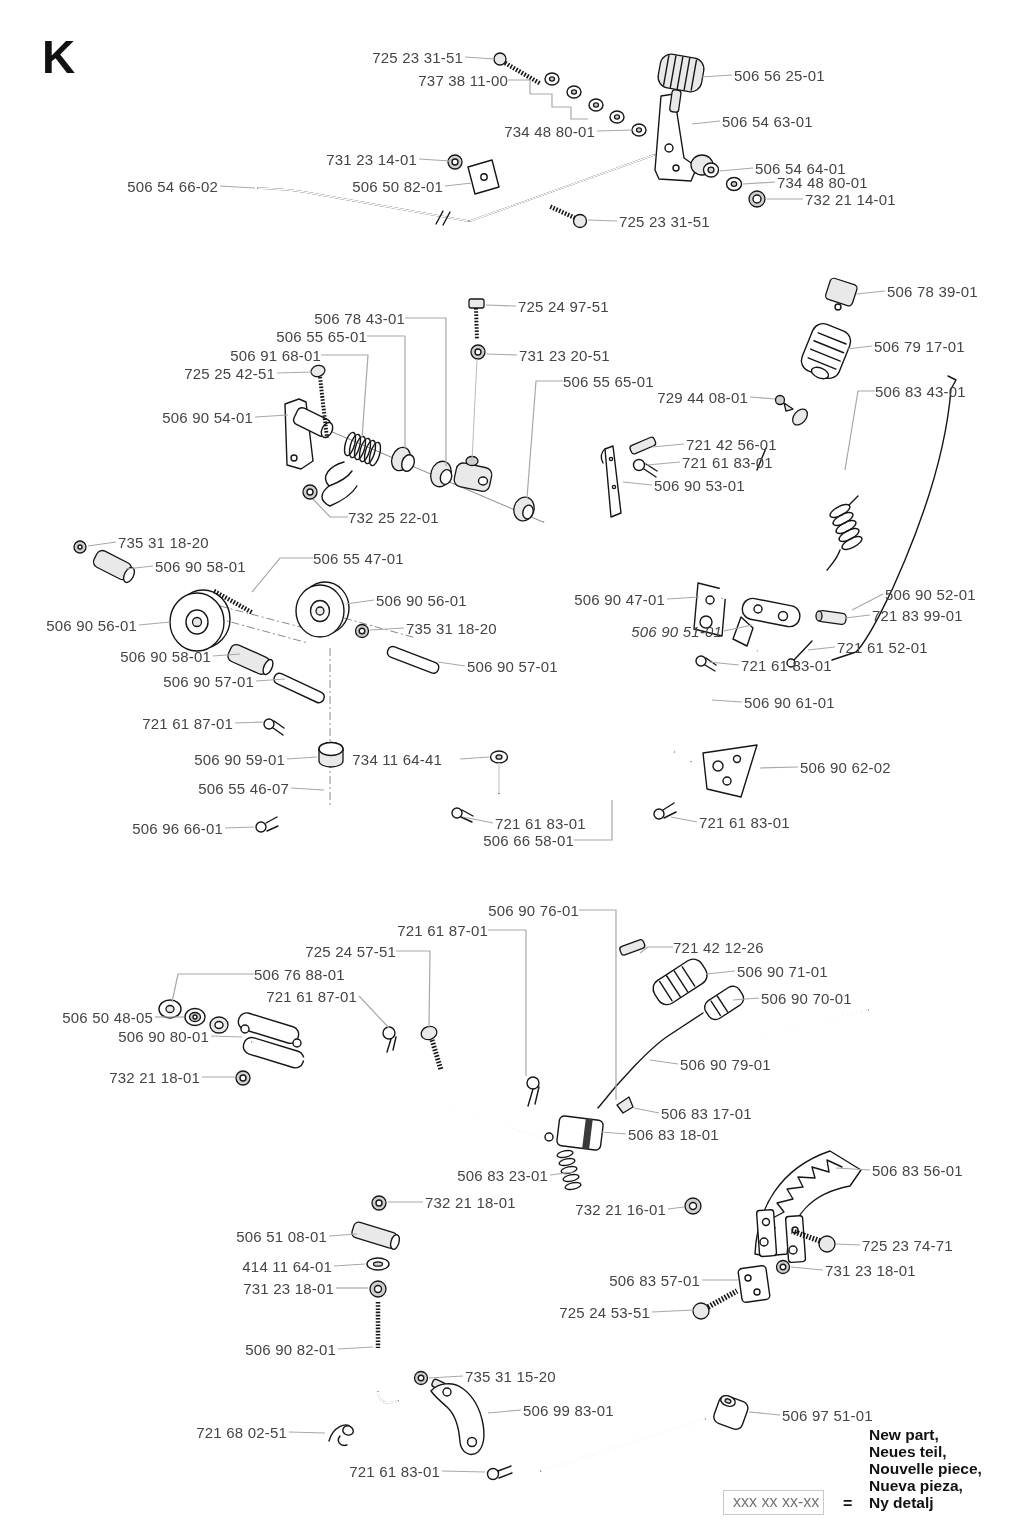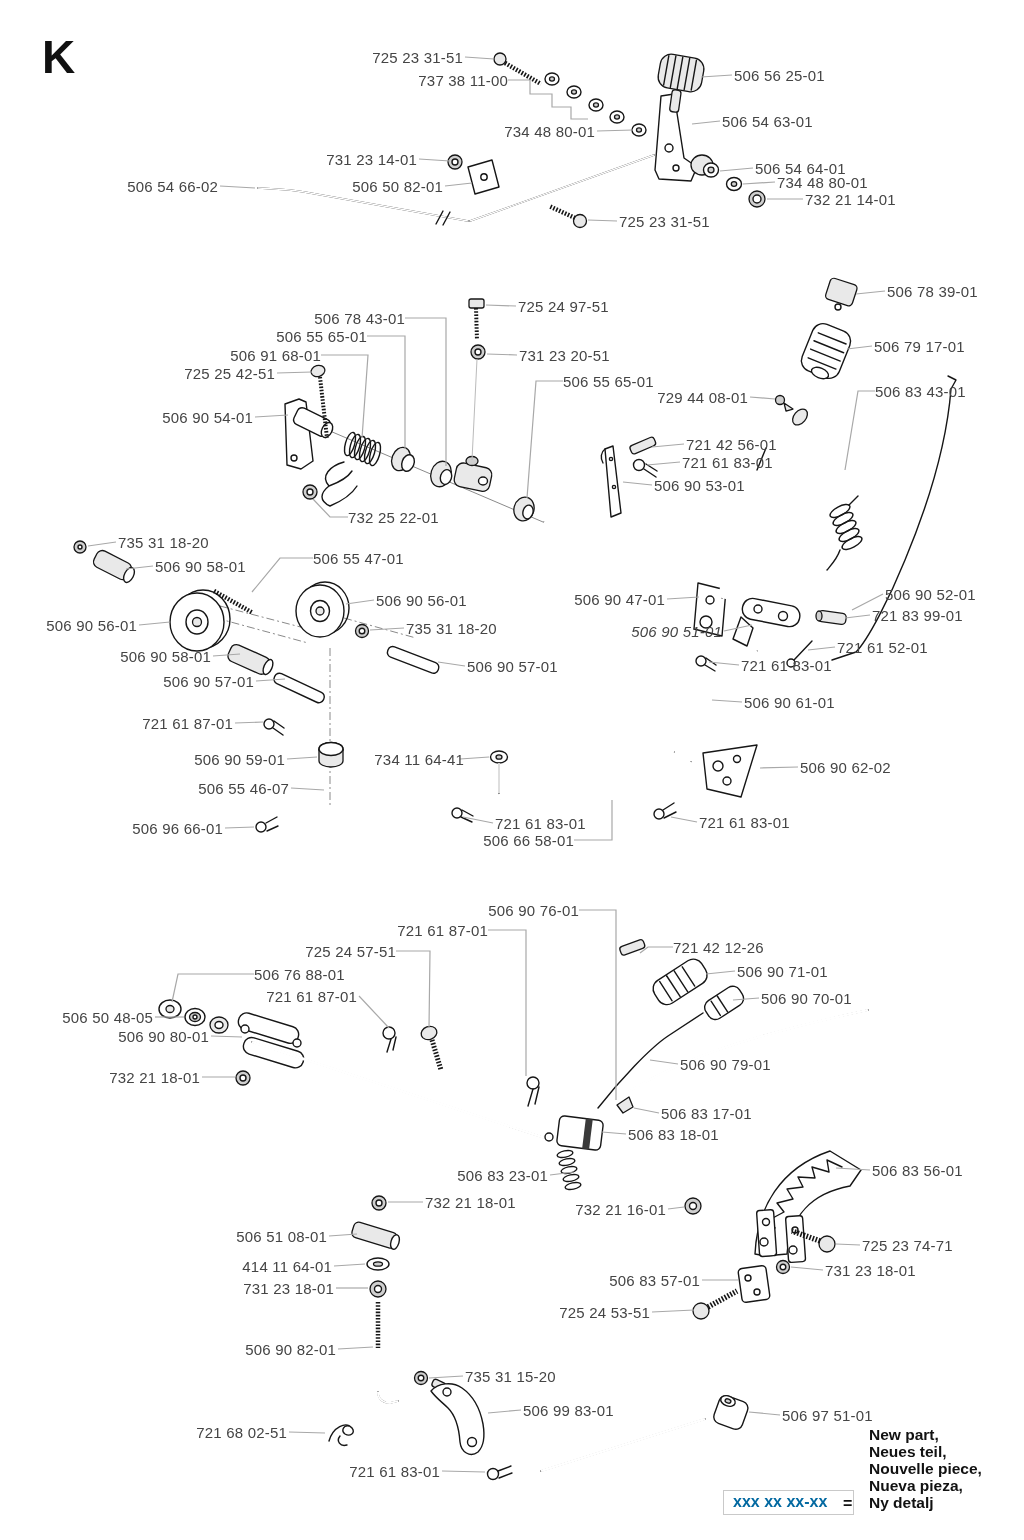--- a/index.html
+++ b/index.html
@@ -11,21 +11,21 @@
   .fg{fill:#e9e9e9;stroke:#161616;stroke-width:1.3;stroke-linejoin:round;}
   .fd{fill:#cfcfcf;stroke:#161616;stroke-width:1.3;}
   .thr{stroke:#161616;stroke-dasharray:1.6 1.6;fill:none;}
   .dashdot{stroke:#8a8a8a;stroke-width:1;fill:none;stroke-dasharray:8 3 2 3;}
   .leader{fill:none;stroke:#a8a8a8;stroke-width:1.2;}
   .lbl{position:absolute;font-size:15px;line-height:15px;color:#454545;white-space:nowrap;letter-spacing:.2px;}
   .lbl.end{transform:translate(-100%,-50%);}
   .lbl.start{transform:translate(0,-50%);}
   #page-letter{position:absolute;left:42px;top:30px;font-size:46px;font-weight:bold;color:#111;}
   #legend-box{position:absolute;left:723px;top:1490px;border:1.5px solid #c9c9c9;
-              padding:2px 26px 3px 9px;font-size:16px;font-weight:bold;color:#0369a1;}
+              padding:2px 4px 3px 9px;font-size:16px;font-weight:normal;color:#737373;}
   #legend-eq{position:absolute;left:843px;top:1495px;font-size:16px;font-weight:bold;color:#111;}
   #legend-lines{position:absolute;left:869px;top:1426px;font-size:15.5px;font-weight:bold;
                 color:#111;line-height:17px;}
 </style>
 </head>
 <body>
 
 <div id="stage">
 
   <div id="page-letter">K</div>
@@ -487,21 +487,21 @@
     <div class="lbl start" style="left: 155px; top: 566px;">506 90 58-01</div>
     <div class="lbl start" style="left: 313px; top: 558px;">506 55 47-01</div>
     <div class="lbl end" style="left: 137px; top: 625px;">506 90 56-01</div>
     <div class="lbl start" style="left: 376px; top: 600px;">506 90 56-01</div>
     <div class="lbl start" style="left: 406px; top: 628px;">735 31 18-20</div>
     <div class="lbl end" style="left: 211px; top: 656px;">506 90 58-01</div>
     <div class="lbl end" style="left: 254px; top: 681px;">506 90 57-01</div>
     <div class="lbl start" style="left: 467px; top: 666px;">506 90 57-01</div>
     <div class="lbl end" style="left: 233px; top: 723px;">721 61 87-01</div>
     <div class="lbl end" style="left: 285px; top: 759px;">506 90 59-01</div>
-    <div class="lbl end" style="left: 464px; top: 759px;">734 11 64-41</div>
+    <div class="lbl end" style="left: 442px; top: 759px;">734 11 64-41</div>
     <div class="lbl end" style="left: 289px; top: 788px;">506 55 46-07</div>
     <div class="lbl end" style="left: 223px; top: 828px;">506 96 66-01</div>
     <div class="lbl start" style="left: 495px; top: 823px;">721 61 83-01</div>
     <div class="lbl end" style="left: 574px; top: 840px;">506 66 58-01</div>
     <div class="lbl start" style="left: 699px; top: 822px;">721 61 83-01</div>
     <div class="lbl end" style="left: 579px; top: 910px;">506 90 76-01</div>
     <div class="lbl end" style="left: 488px; top: 930px;">721 61 87-01</div>
     <div class="lbl end" style="left: 396px; top: 951px;">725 24 57-51</div>
     <div class="lbl start" style="left: 254px; top: 974px;">506 76 88-01</div>
     <div class="lbl end" style="left: 357px; top: 996px;">721 61 87-01</div>

